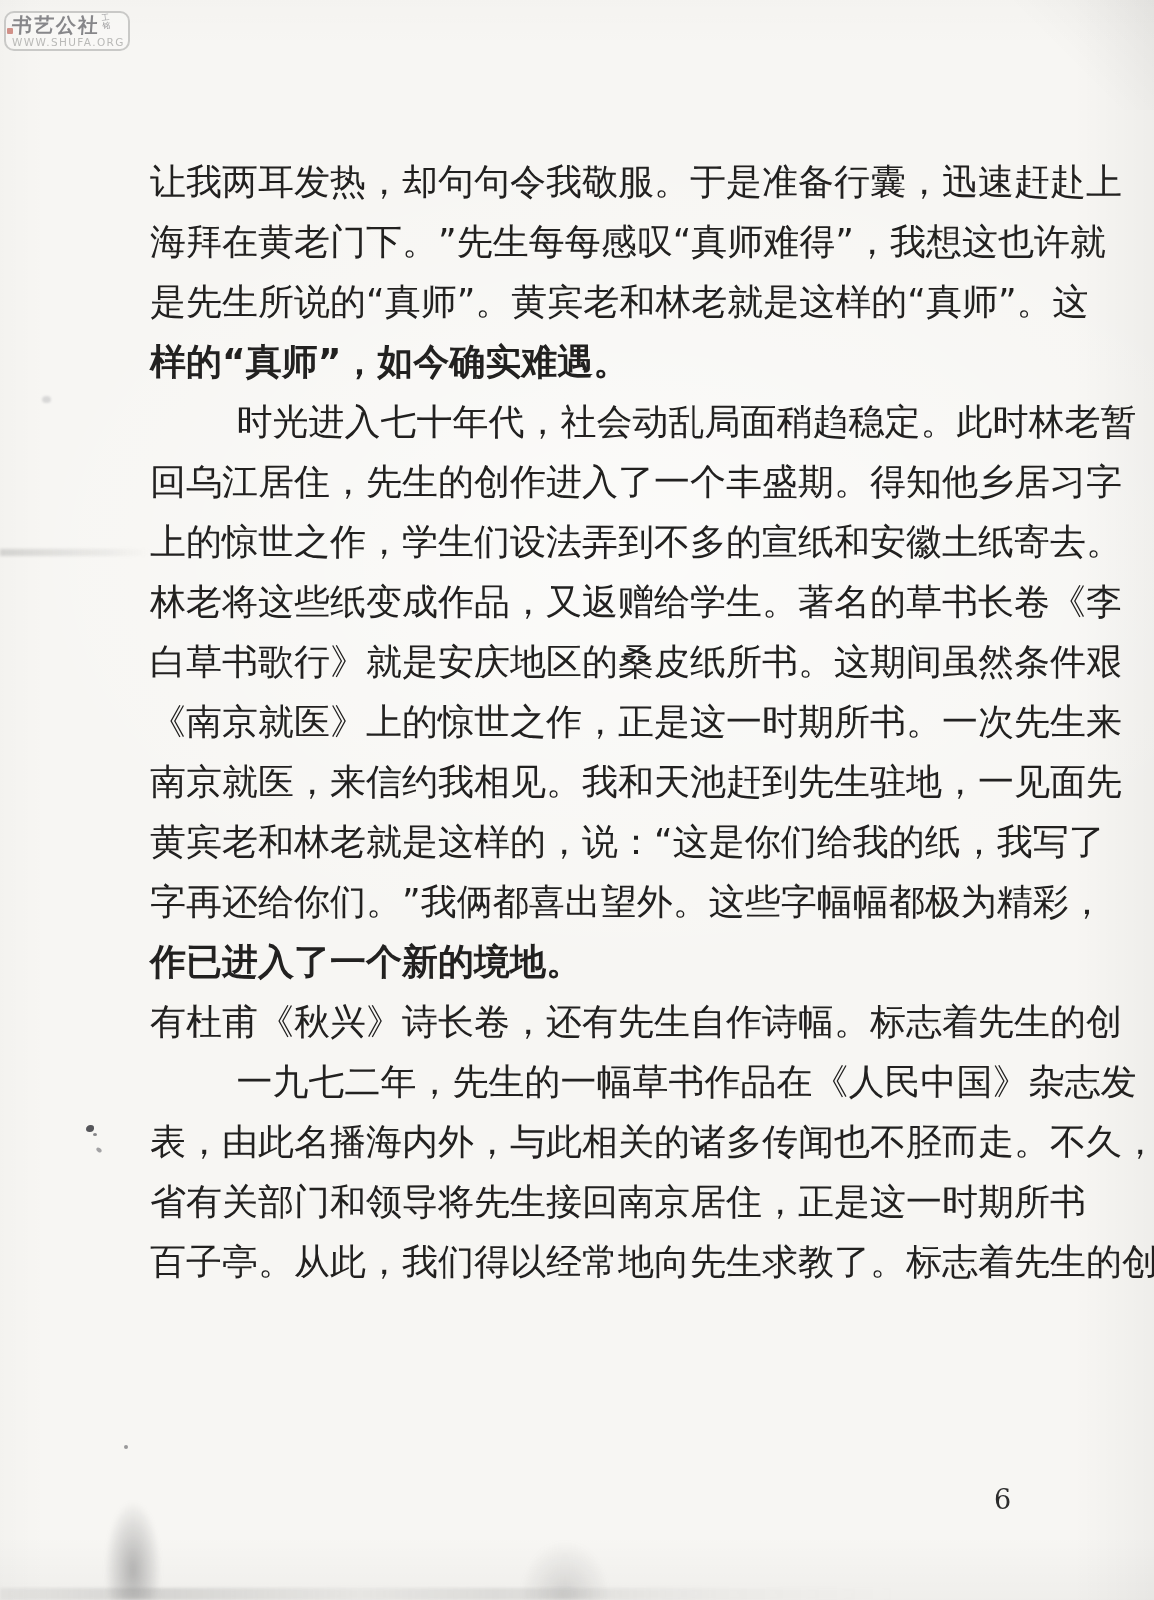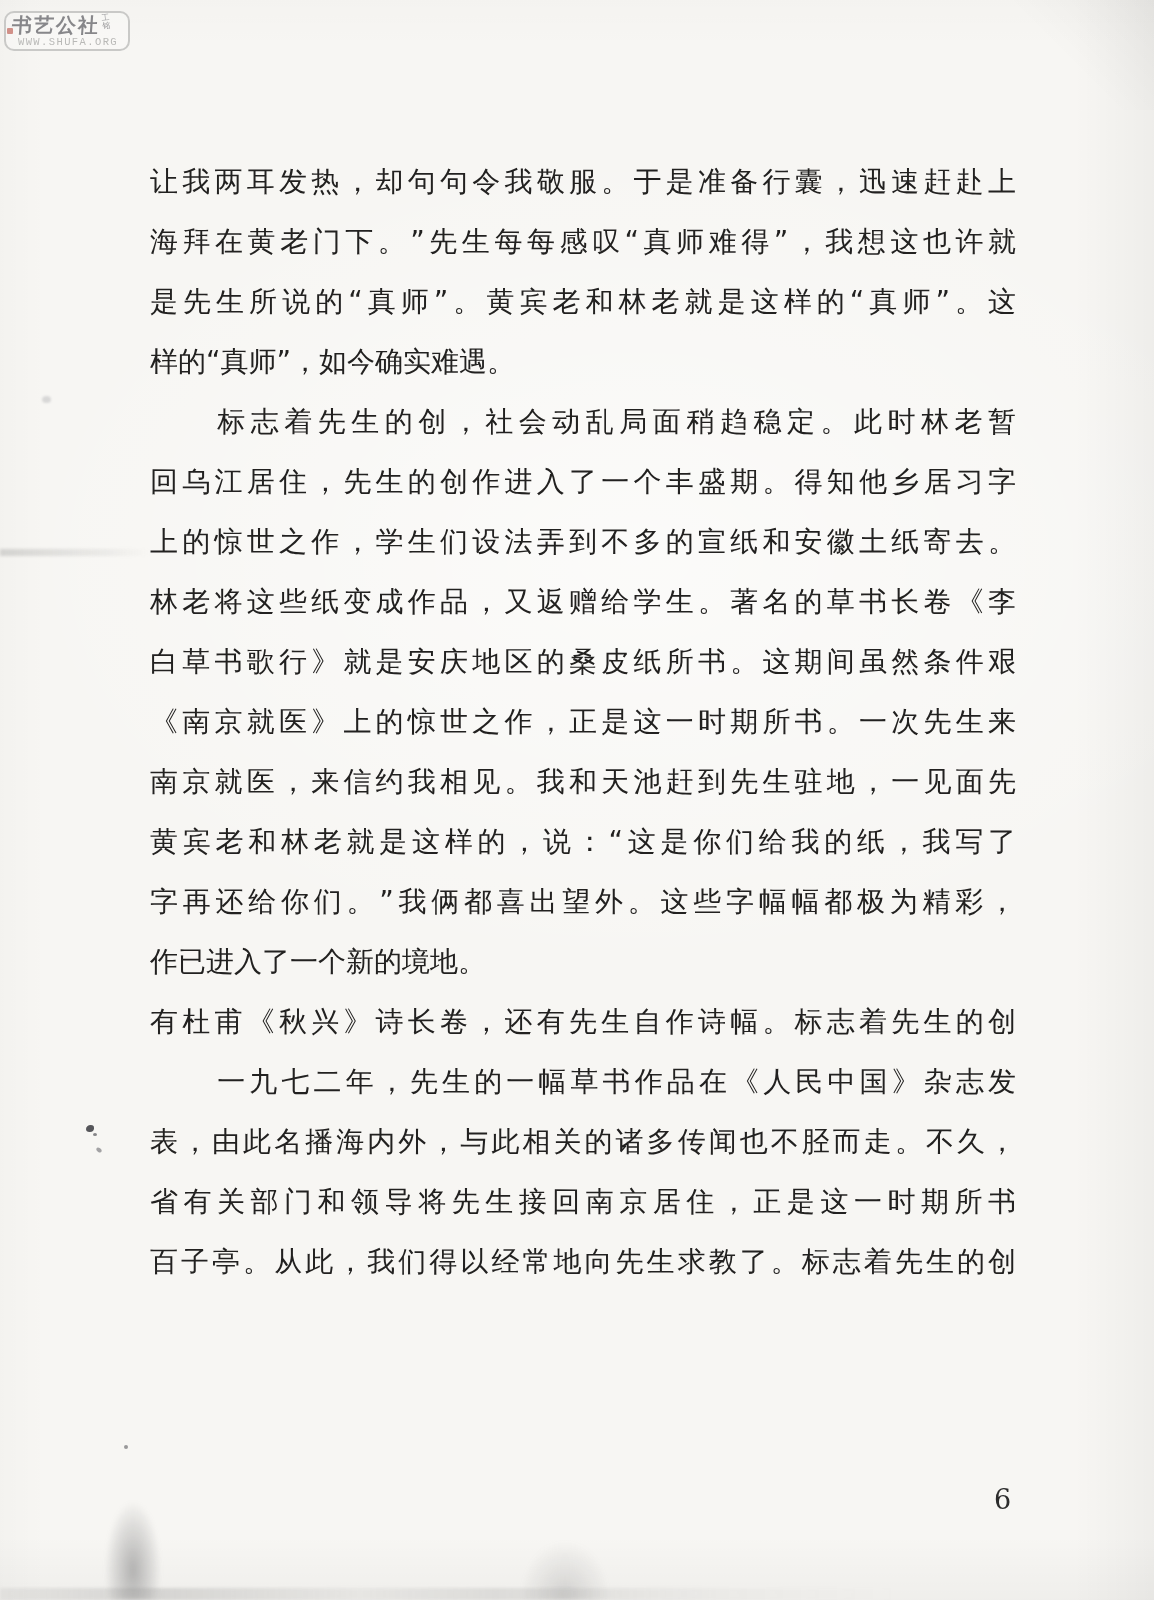--- a/index.html
+++ b/index.html
@@ -55,42 +55,41 @@
     opacity: 0.8;
     border-radius: 1px;
   }
   .wm-url {
     font-size: 10.5px;
     color: #b9b9b7;
     letter-spacing: 1.4px;
     margin-top: 0px;
     text-align: center;
     white-space: nowrap;
-    font-family: Liberation Mono, monospace;
   }
 
   
   .text-block {
     position: absolute;
     left: 150px; top: 152px;
     width: 866px;
     color: #222120;
   }
   .line {
     height: 60px;
     line-height: 60px;
-    font-size: 28px;
+    font-size: 36px;
     text-align: justify;
     text-align-last: justify;
     text-justify: inter-character;
     white-space: nowrap;
     letter-spacing: 0px;
   }
   .line.indent { text-indent: 2.4em; }
-  .line.end { text-align-last: left; }
+  .line.end { text-align-last: left; font-weight: bold; }
 
   .page-number {
     position: absolute;
     left: 994px; top: 1484px;
     font-family: "DejaVu Serif", serif;
     font-size: 27px;
     color: #2c2c2c;
   }
 
   
@@ -136,21 +135,21 @@
       <span class="wm-seal-dot"></span>
     </div>
     <div class="wm-url">WWW.SHUFA.ORG</div>
   </div>
 
   <div class="text-block">
     <div class="line">让我两耳发热，却句句令我敬服。于是准备行囊，迅速赶赴上</div>
     <div class="line">海拜在黄老门下。”先生每每感叹“真师难得”，我想这也许就</div>
     <div class="line">是先生所说的“真师”。黄宾老和林老就是这样的“真师”。这</div>
     <div class="line end">样的“真师”，如今确实难遇。</div>
-    <div class="line indent">标志着先生的创，社会动乱局面稍趋稳定。此时林老暂</div>
+    <div class="line indent">时光进入七十年代，社会动乱局面稍趋稳定。此时林老暂</div>
     <div class="line">回乌江居住，先生的创作进入了一个丰盛期。得知他乡居习字</div>
     <div class="line">上的惊世之作，学生们设法弄到不多的宣纸和安徽土纸寄去。</div>
     <div class="line">林老将这些纸变成作品，又返赠给学生。著名的草书长卷《李</div>
     <div class="line">白草书歌行》就是安庆地区的桑皮纸所书。这期间虽然条件艰</div>
     <div class="line">《南京就医》上的惊世之作，正是这一时期所书。一次先生来</div>
     <div class="line">南京就医，来信约我相见。我和天池赶到先生驻地，一见面先</div>
     <div class="line">黄宾老和林老就是这样的，说：“这是你们给我的纸，我写了</div>
     <div class="line">字再还给你们。”我俩都喜出望外。这些字幅幅都极为精彩，</div>
     <div class="line end">作已进入了一个新的境地。</div>
     <div class="line">有杜甫《秋兴》诗长卷，还有先生自作诗幅。标志着先生的创</div>

